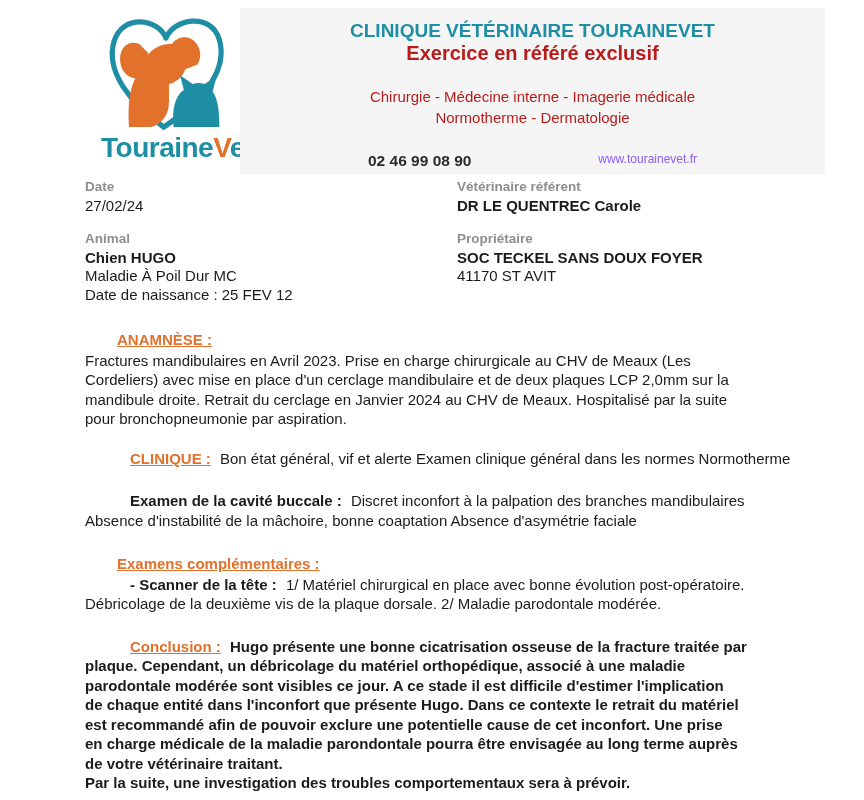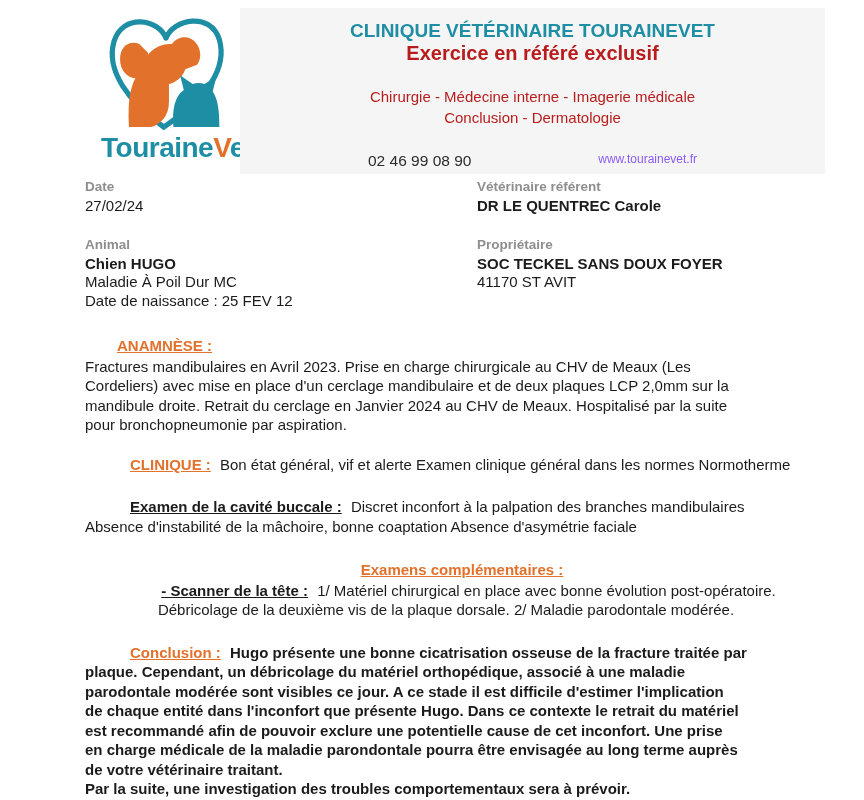--- a/index.html
+++ b/index.html
@@ -13,34 +13,34 @@
   .brand { font-size:28px; font-weight:bold; letter-spacing:-0.5px; margin-top:-4px;margin-left:19px; }
   .brand .teal { color:#1e8ea4; }
   .brand .orange { color:#e2712c; }
 
   .header-box { position:absolute; left:240px; top:8px; width:585px; height:166px;
                 background:#f5f5f5; text-align:center; padding-top:11px; }
   .clinic-name { color:#1e8ea4; font-weight:bold; font-size:19px; line-height:24px; }
   .tagline { color:#b91c1c; font-weight:bold; font-size:20px; line-height:21px; }
   .services { margin-top:22px; color:#b91c1c; font-size:15px; line-height:21px; }
   .contact-row { margin-top:24px; display:flex; justify-content:space-between; padding:0 128px; }
-  .phone { color:#2b2b2b; font-weight:normal; font-size:15.5px; }
+  .phone { color:#2b2b2b; font-weight:bold; font-size:15.5px; }
   .website { color:#8b5cf6; font-size:12px; text-decoration:none; }
 
   
   .doc { position:absolute; left:85px; top:178px; width:722px; }
-  .info-grid { display:grid; grid-template-columns:372px 1fr; row-gap:14px;gap:20px; }
+  .info-grid { display:grid; grid-template-columns:372px 1fr; row-gap:14px; }
   .label { font-weight:bold; color:#8e8e8e; font-size:13.5px; line-height:17px; margin-bottom:2px; }
   .value { font-size:15px; line-height:18.5px; color:#1b1b1b; }
   .bold { font-weight:bold; }
 
   
   .section { margin-top:20px; font-size:15px; line-height:19.5px; color:#1b1b1b; }
   .h-orange { color:#e2712c; font-weight:bold; text-decoration:underline; }
-  .h-dark { color:#1b1b1b; font-weight:bold; text-decoration:underline; }
+  .h-dark { color:#1b1b1b; font-weight:bold; }
   .inline-h { margin-right:5px;margin-left:45px; }
   .pre { white-space:pre-line;margin-top:24px; }
   .bold-body { font-weight:bold; }
   .block-h { display:block; margin-bottom:1px;margin-left:32px; }
 </style>
 </head>
 <body>
 
 <div class="page">
 
@@ -52,21 +52,21 @@
       <path d="M110 158 C 108 134, 112 116, 124 108 L 119 88 L 136 100 C 141 98, 147 98, 152 100 L 168 90 L 163 110 C 170 120, 172 136, 172 158 Z" fill="#1e8ea4"></path>
     </svg>
     <div class="brand"><span class="teal">Touraine</span><span class="orange">V</span><span class="teal">et</span></div>
   </div>
 
   <div class="header-box">
     <div class="clinic-name">CLINIQUE VÉTÉRINAIRE TOURAINEVET</div>
     <div class="tagline">Exercice en référé exclusif</div>
     <div class="services">
       <div>Chirurgie - Médecine interne - Imagerie médicale</div>
-      <div>Conclusion - Dermatologie</div>
+      <div>Normotherme - Dermatologie</div>
     </div>
     <div class="contact-row">
       <span class="phone">02 46 99 08 90</span>
       <a href="#" class="website">www.tourainevet.fr</a>
     </div>
   </div>
 
   <div class="doc">
 
     <div class="info-grid">
@@ -103,21 +103,21 @@
       <span class="h-orange inline-h">CLINIQUE :</span>
       <span>Bon état général, vif et alerte Examen clinique général dans les normes Normotherme</span>
     </p>
 
     <p class="section" style="margin-top:23px;">
       <span class="h-dark inline-h">Examen de la cavité buccale :</span>
       <span class="pre">Discret inconfort à la palpation des branches mandibulaires
 Absence d'instabilité de la mâchoire, bonne coaptation Absence d'asymétrie faciale</span>
     </p>
 
-    <p class="section" style="margin-top:24px;text-align:center;">
+    <p class="section" style="margin-top:24px;">
       <span class="h-orange block-h">Examens complémentaires :</span>
       <span class="h-dark inline-h">- Scanner de la tête :</span>
       <span class="pre">1/ Matériel chirurgical en place avec bonne évolution post-opératoire.
 Débricolage de la deuxième vis de la plaque dorsale. 2/ Maladie parodontale modérée.</span>
     </p>
 
     <p class="section" style="margin-top:23px;">
       <span class="h-orange inline-h">Conclusion :</span>
       <span class="pre bold-body">Hugo présente une bonne cicatrisation osseuse de la fracture traitée par
 plaque. Cependant, un débricolage du matériel orthopédique, associé à une maladie

